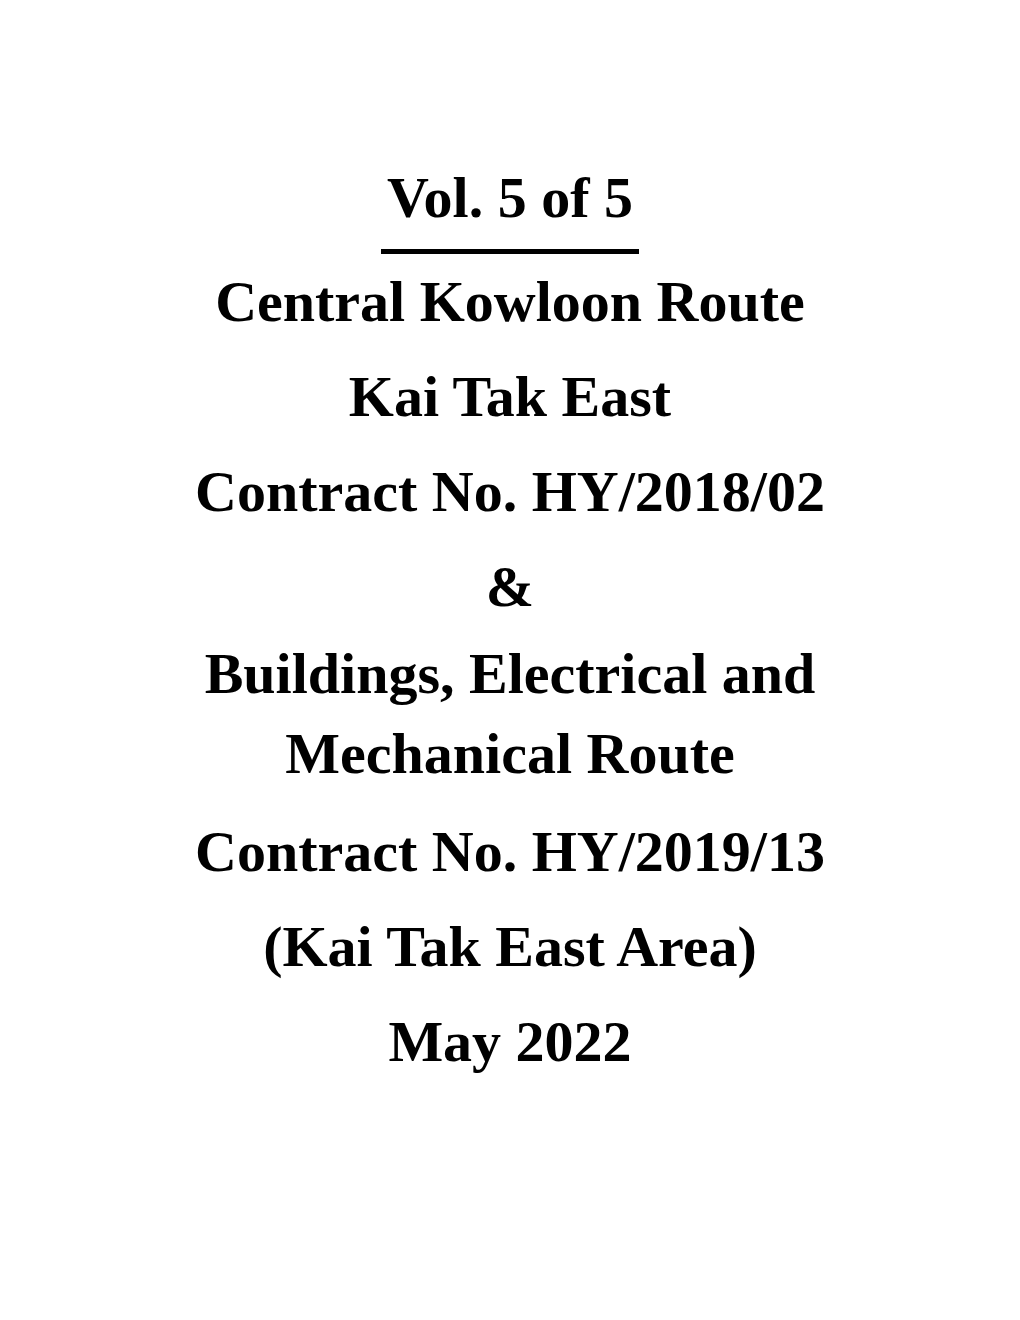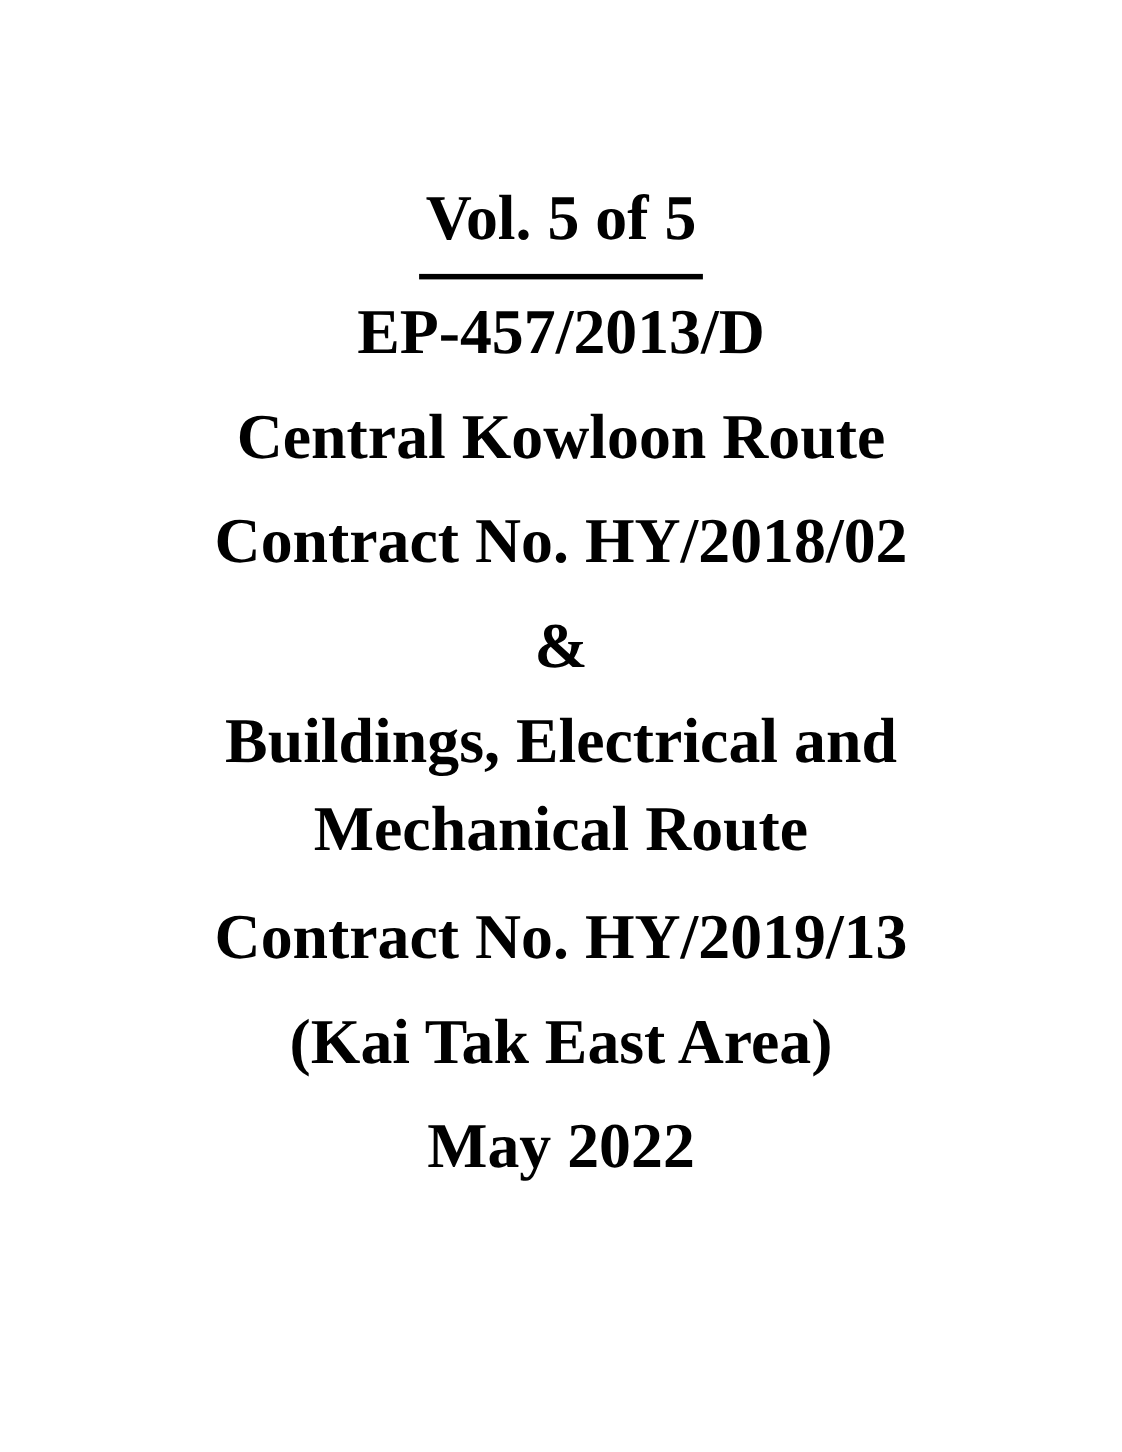--- a/index.html
+++ b/index.html
@@ -41,22 +41,22 @@
   }
 </style>
 </head>
 <body>
 
 <div class="page">
   <div class="cover">
     <div class="line">
       <span class="underlined-text">Vol. 5 of 5</span>
     </div>
-    <div class="line">EP-457/2013/D</div>
     <div class="line">Central Kowloon Route</div>
+    <div class="line">Kai Tak East</div>
     <div class="line">Contract No. HY/2018/02</div>
     <div class="line">&amp;</div>
     <div class="line tight">Buildings, Electrical and</div>
     <div class="line tight">Mechanical Route</div>
     <div class="line after-tight">Contract No. HY/2019/13</div>
     <div class="line">(Kai Tak East Area)</div>
     <div class="line">May 2022</div>
   </div>
 </div>
 

